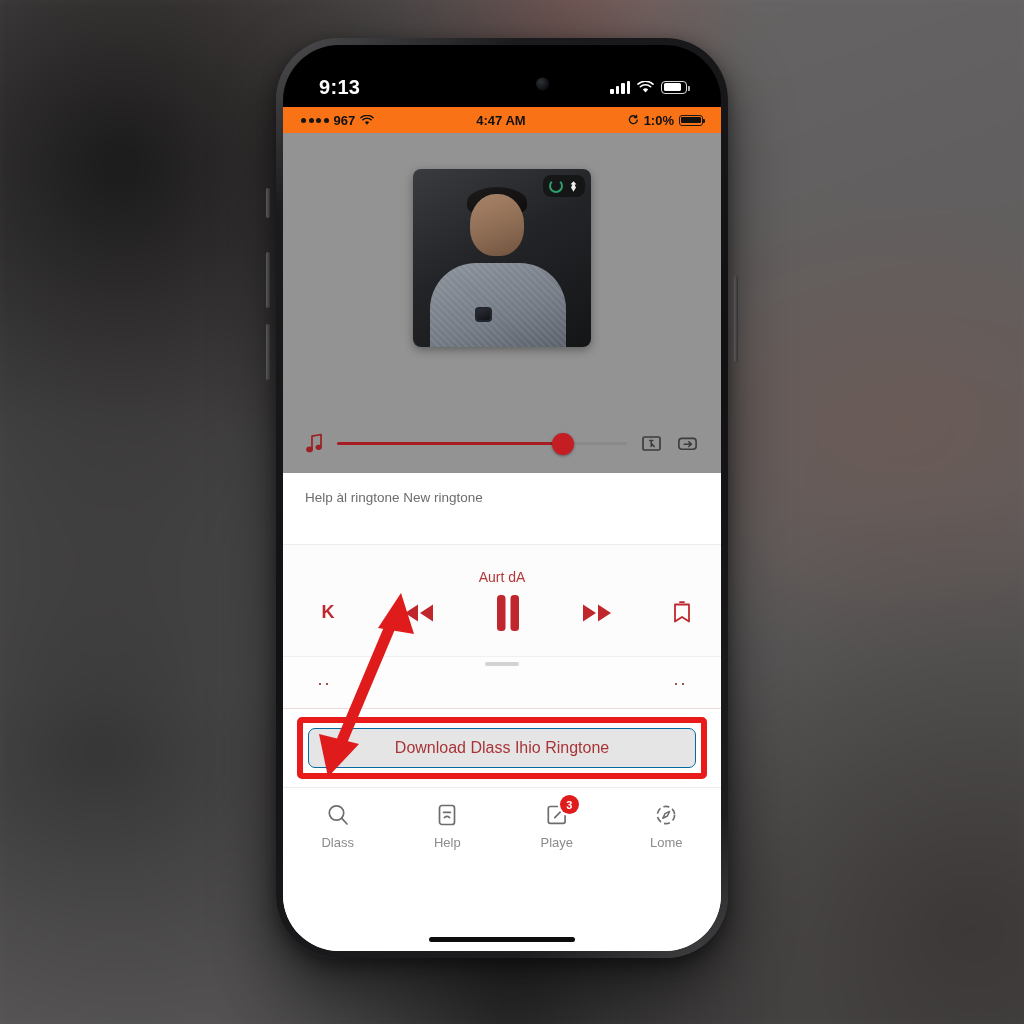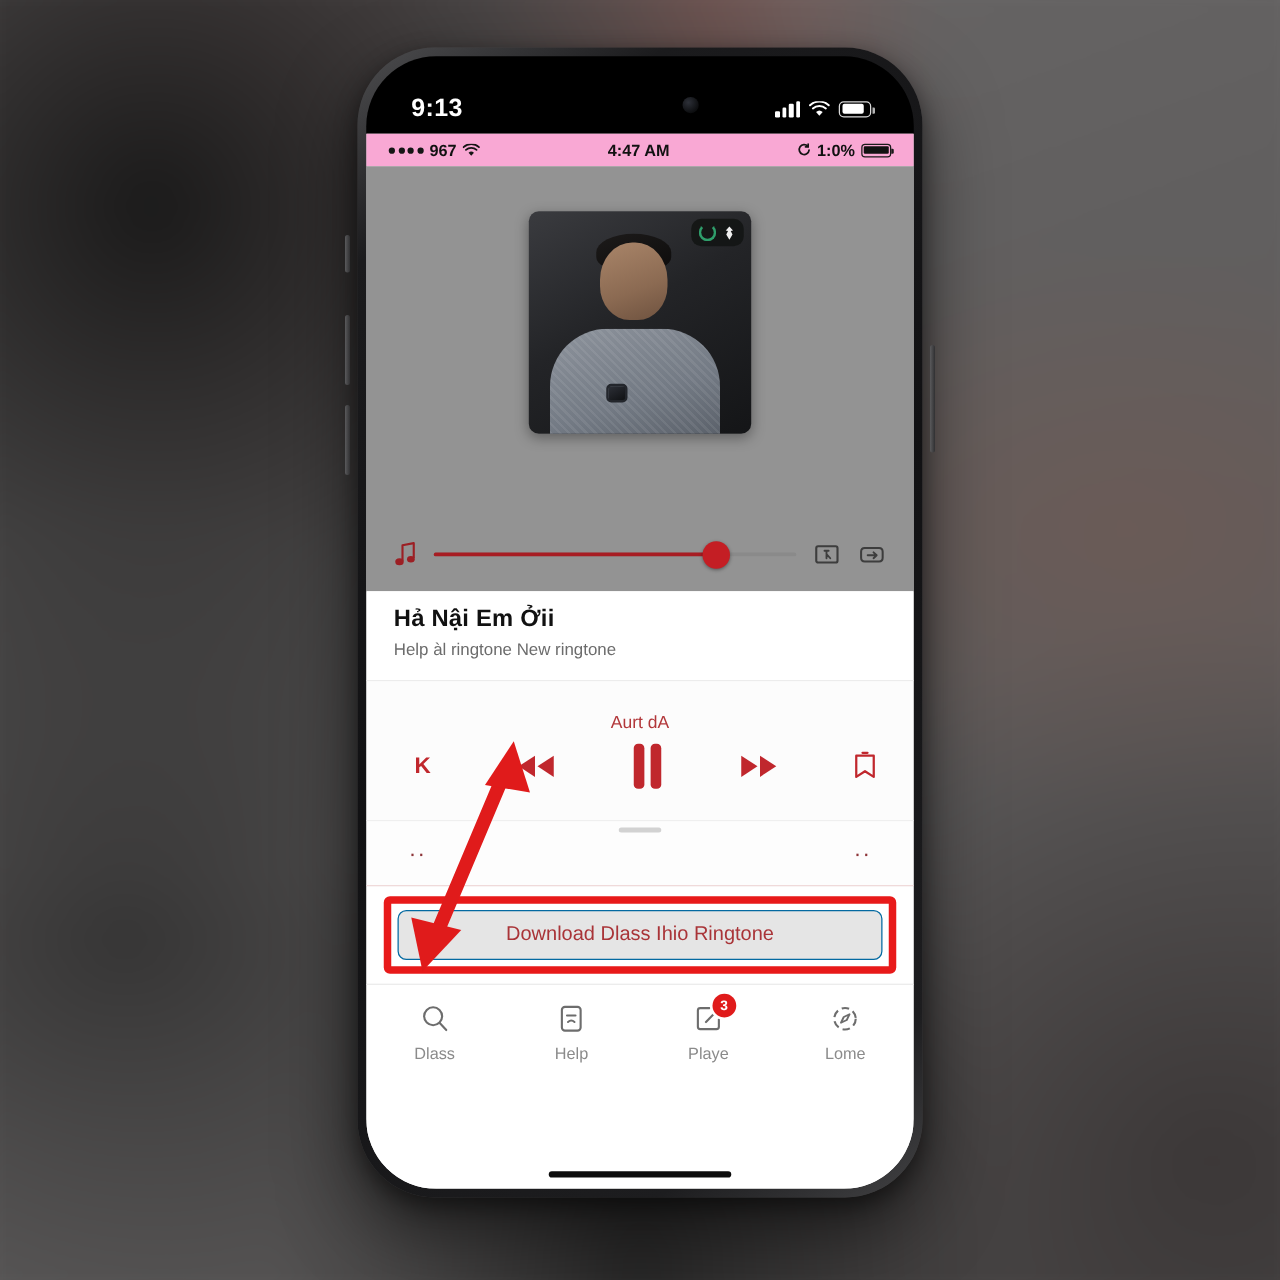--- a/index.html
+++ b/index.html
@@ -21,21 +21,21 @@
       radial-gradient(ellipse at 50% 96%, rgba(18,18,18,0.70) 0%, rgba(18,18,18,0) 38%),
       radial-gradient(ellipse at 92% 88%, rgba(40,34,34,0.55) 0%, rgba(40,34,34,0) 32%),
       linear-gradient(160deg, #6a6868 0%, #615f5f 38%, #5e5c5c 65%, #4f4d4d 100%);
     filter: blur(14px);
     transform: scale(1.06);
   }
 
   
   #phone {
     position: absolute;
-    left: 286px; top: 38px;
+    left: 276px; top: 38px;
     width: 452px; height: 920px;
     border-radius: 62px;
     background: linear-gradient(145deg, #4e4e50 0%, #1b1b1d 14%, #111113 50%, #1d1d1f 88%, #424244 100%);
     padding: 7px;
     box-shadow: 0 26px 60px rgba(0,0,0,0.55), 0 6px 18px rgba(0,0,0,0.45);
   }
   #screen {
     position: relative;
     width: 100%; height: 100%;
     border-radius: 56px;
@@ -86,21 +86,21 @@
   
   #app {
     position: absolute; left: 0; right: 0; top: 62px; bottom: 0;
     display: flex; flex-direction: column;
     background: #f7f7f7;
   }
 
   
   #app-status {
     height: 26px; flex: 0 0 26px;
-    background: #f9a8d4;
+    background: #f97316;
     display: flex; align-items: center; justify-content: space-between;
     padding: 0 18px; color: #111; font-size: 13px; font-weight: bold;
   }
   #app-status .grp { display: flex; align-items: center; gap: 5px; }
   .dots { display: flex; gap: 2.5px; }
   .dots i { width: 5px; height: 5px; border-radius: 50%; background: #151515; display: block; }
   .batt2 {
     width: 24px; height: 11px; border: 1.4px solid #1a1a1a; border-radius: 3px;
     position: relative; padding: 1.2px;
   }
@@ -362,21 +362,20 @@
           <span class="sq-icon">
             <svg width="24" height="21" viewBox="0 0 24 21">
               <path d="M3 8.4c0-2 1-3.2 3-3.2h12c2 0 3 1.2 3 3.2v5c0 2-1 3.1-3 3.1H6c-2 0-3-1.1-3-3.1z" stroke="#3d3d3d" stroke-width="1.7" fill="none"></path>
               <path d="M8.5 11.2h7.2M13.4 8.8l2.6 2.4-2.6 2.5" stroke="#3d3d3d" stroke-width="1.6" fill="none" stroke-linecap="round" stroke-linejoin="round"></path>
             </svg>
           </span>
         </div>
       </div>
 
       <div id="info">
-        <div class="t">Hả Nậi Em Ởii</div>
         <div class="s">Help àl ringtone New ringtone</div>
       </div>
 
       <div id="controls">
         <div class="ctl-label">Aurt dA</div>
         <div class="row">
           <span class="ctl" style="font-size:18px;font-weight:bold;width:34px">K</span>
           <span class="ctl">
             <svg width="40" height="24" viewBox="0 0 40 24">
               <path d="M19 3.5 6 12l13 8.5z" fill="#c0272d"></path>

